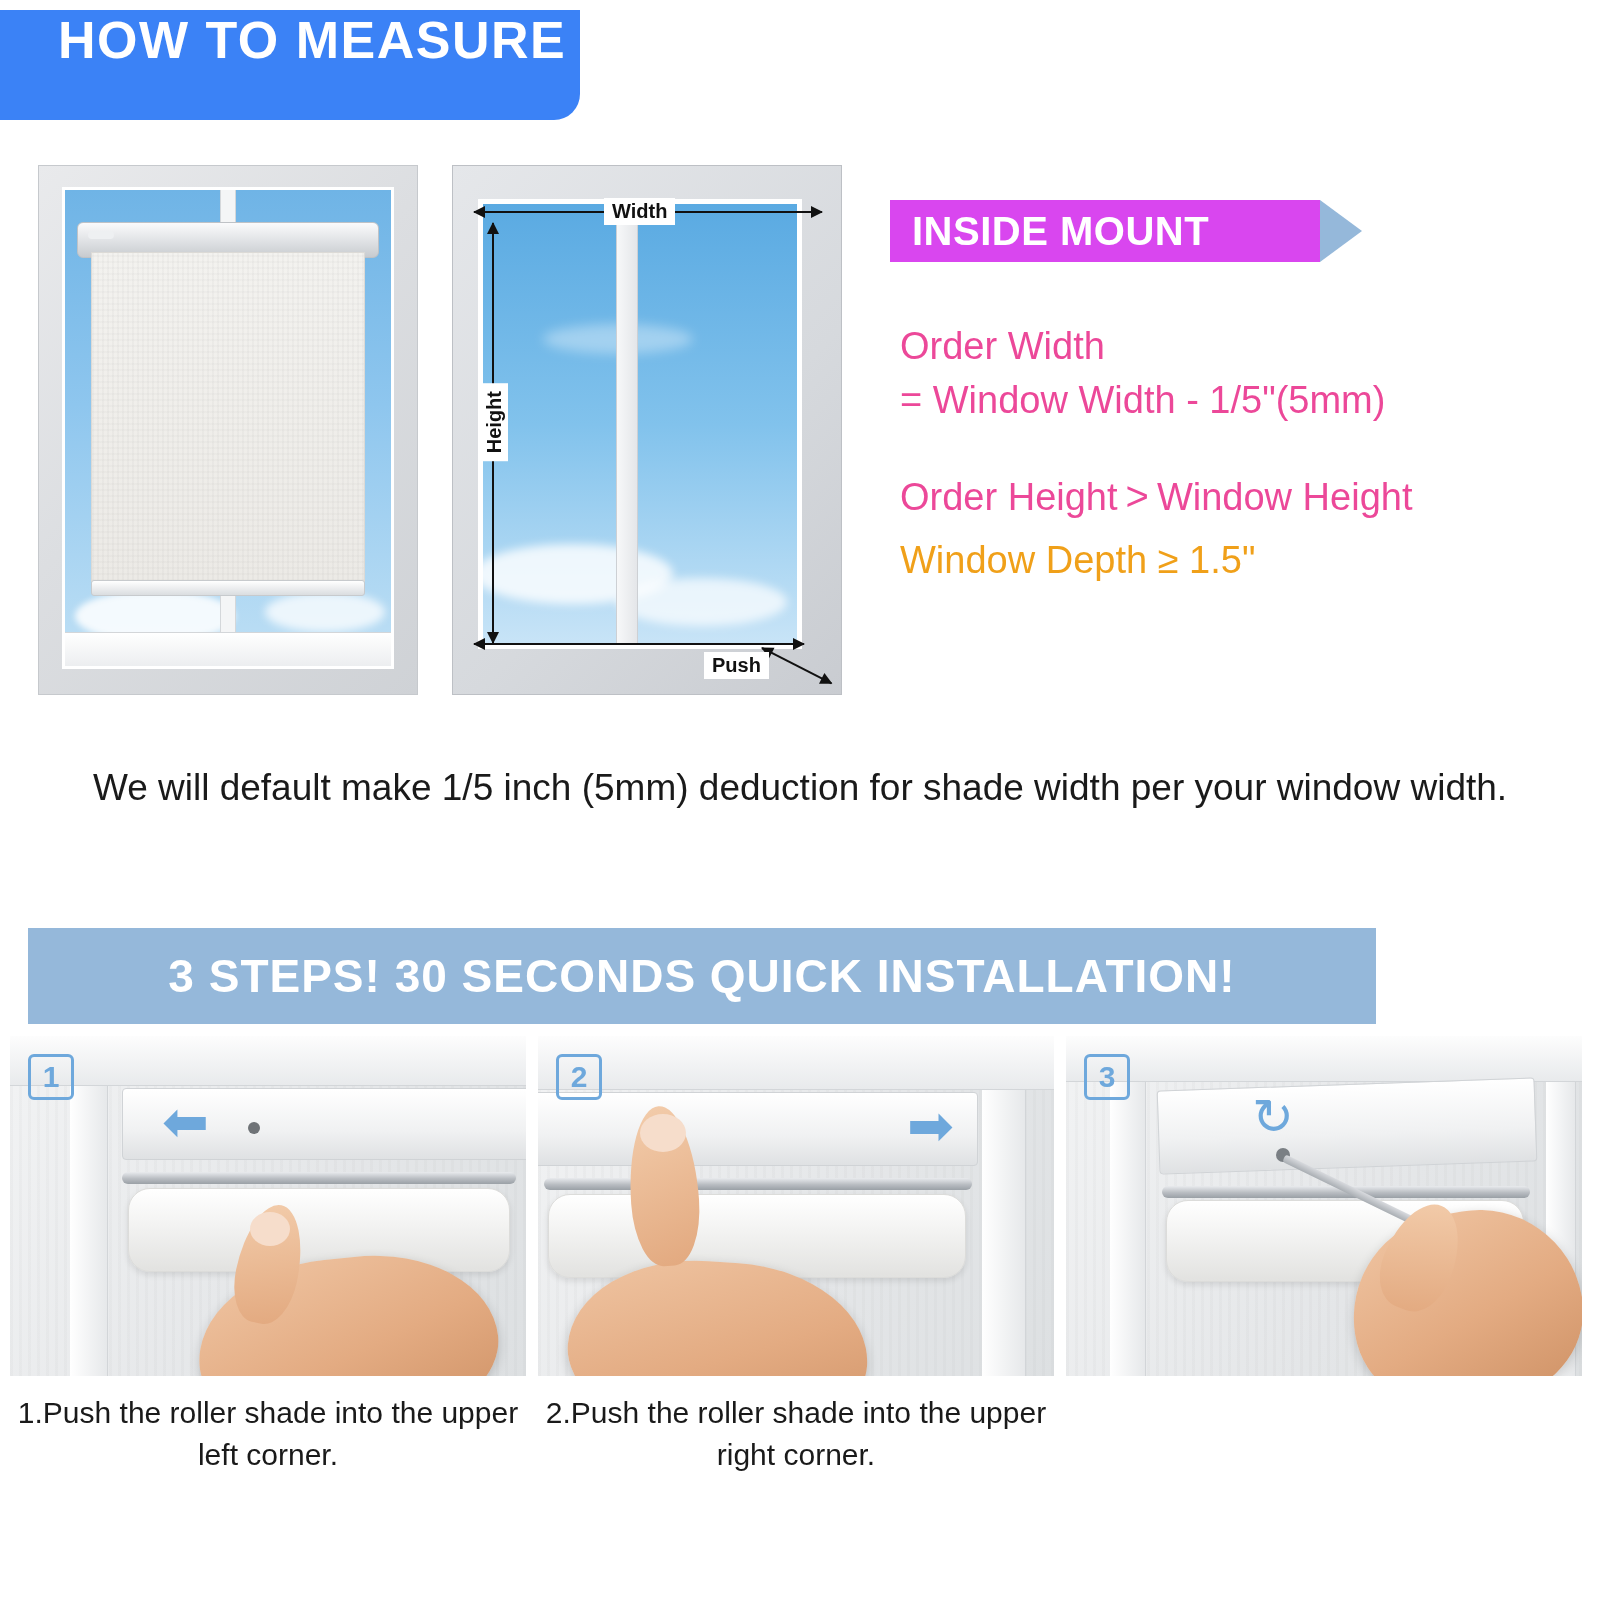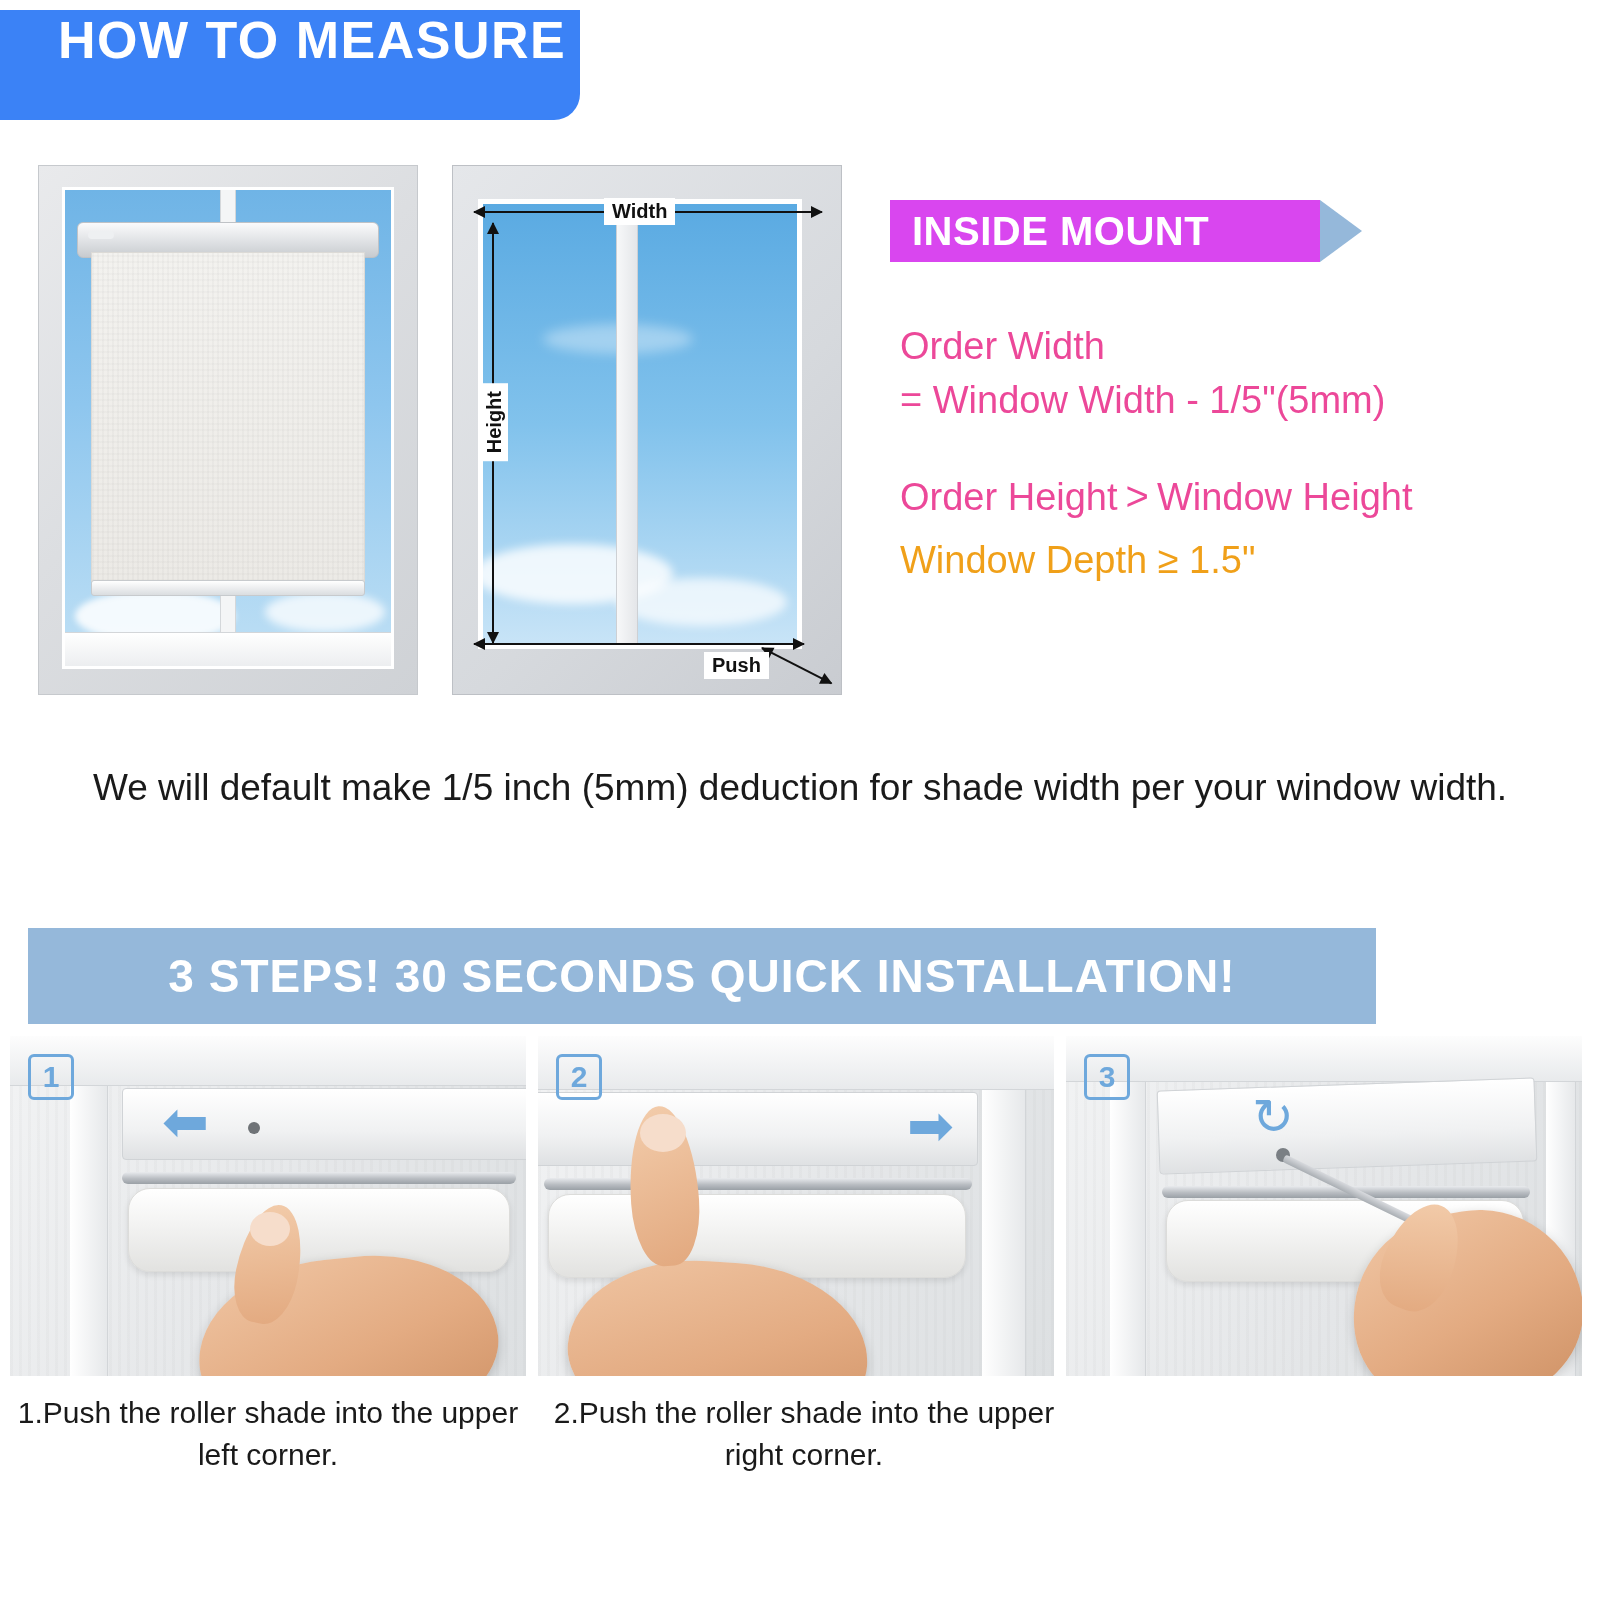--- a/index.html
+++ b/index.html
@@ -241,21 +241,21 @@
     border:3px solid #6ea8dc; border-radius:6px;
     color:#6ea8dc; font-size:30px; font-weight:bold;
     display:flex; align-items:center; justify-content:center;
   }
   .screwdriver {
     position:absolute; background:linear-gradient(180deg,#d8dade,#a9aeb3);
     border-radius:3px; transform-origin:left center;
   }
 
   
-  .captions { position:absolute; left:10px; top:1392px; width:1580px; display:flex; gap:20px; }
+  .captions { position:absolute; left:10px; top:1392px; width:1580px; display:flex; gap:12px; }
   .caption { width:516px; text-align:center; font-size:30px; color:#1a1a1a; line-height:1.4; }
 </style>
 </head>
 <body>
 
 <div class="page">
 
   <div class="header-banner">
     <div class="title">HOW TO MEASURE</div>
   </div>

